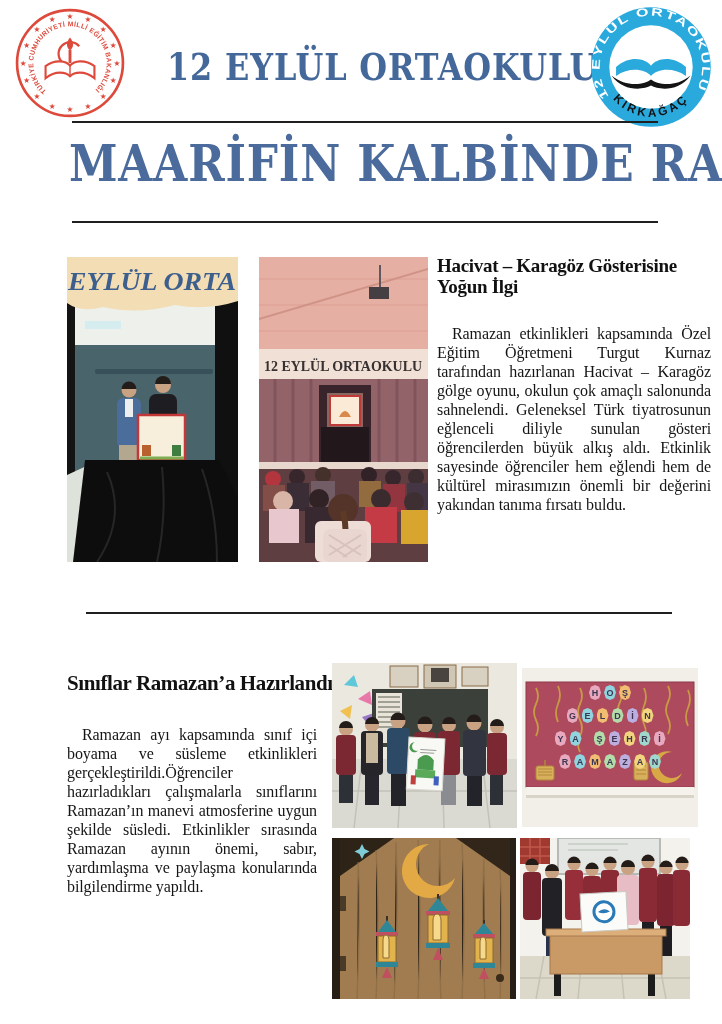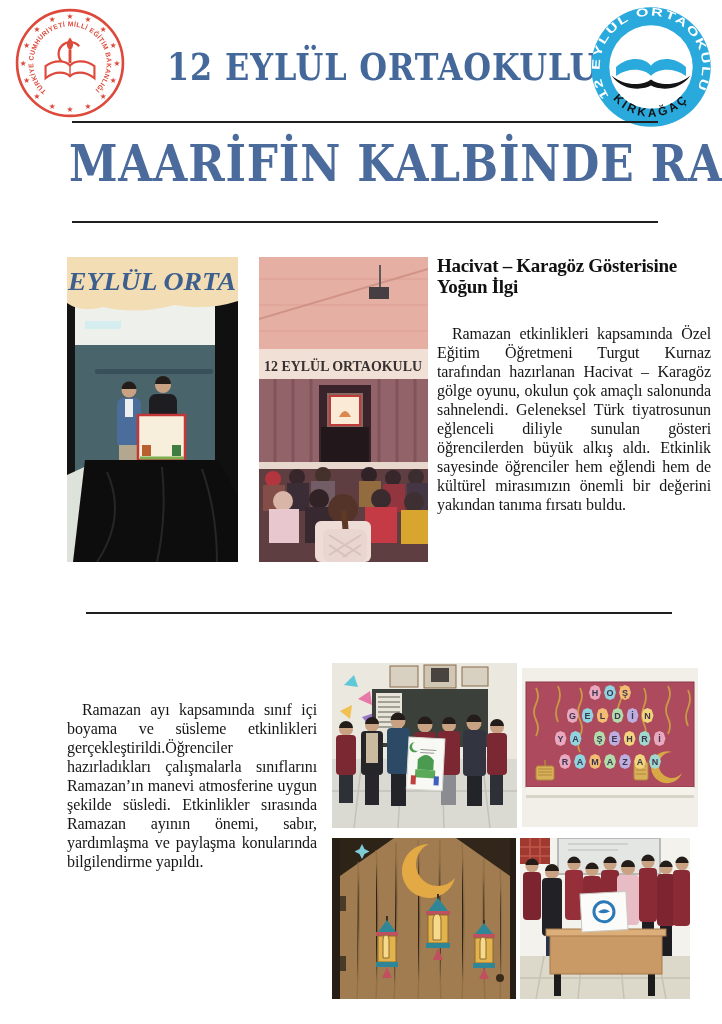--- a/index.html
+++ b/index.html
@@ -257,20 +257,21 @@
     <h2 class="h2-center">
       <span>Hacivat – Karagöz Gösterisine</span><br>
       <span>Yoğun İlgi</span>
     </h2>
     <p class="article-body">Ramazan etkinlikleri kapsamında Özel Eğitim Öğretmeni Turgut Kurnaz tarafından hazırlanan Hacivat – Karagöz gölge oyunu, okulun çok amaçlı salonunda sahnelendi. Geleneksel Türk tiyatrosunun eğlenceli diliyle sunulan gösteri öğrencilerden büyük alkış aldı. Etkinlik sayesinde öğrenciler hem eğlendi hem de kültürel mirasımızın önemli bir değerini yakından tanıma fırsatı buldu.</p>
   </div>
 
   <div class="rule rule-3"></div>
 
   <div class="col-siniflar">
+    <h2 class="h2-left">Sınıflar Ramazan’a Hazırlandı</h2>
     <p class="article-body">Ramazan ayı kapsamında sınıf içi boyama ve süsleme etkinlikleri gerçekleştirildi.Öğrenciler hazırladıkları çalışmalarla sınıflarını Ramazan’ın manevi atmosferine uygun şekilde süsledi. Etkinlikler sırasında Ramazan ayının önemi, sabır, yardımlaşma ve paylaşma konularında bilgilendirme yapıldı.</p>
   </div>
 
   <div class="photo ph-class">
     <svg viewBox="0 0 185 165" preserveAspectRatio="none">
       <rect width="185" height="165" fill="#ebe8e0"></rect>
       <g>
         <rect x="58" y="3" width="28" height="21" fill="#d8d0c0" stroke="#8a6a48"></rect>
         <rect x="92" y="2" width="32" height="23" fill="#cfc6b4" stroke="#8a6a48"></rect>
         <rect x="99" y="5" width="18" height="14" fill="#4a4440"></rect>

